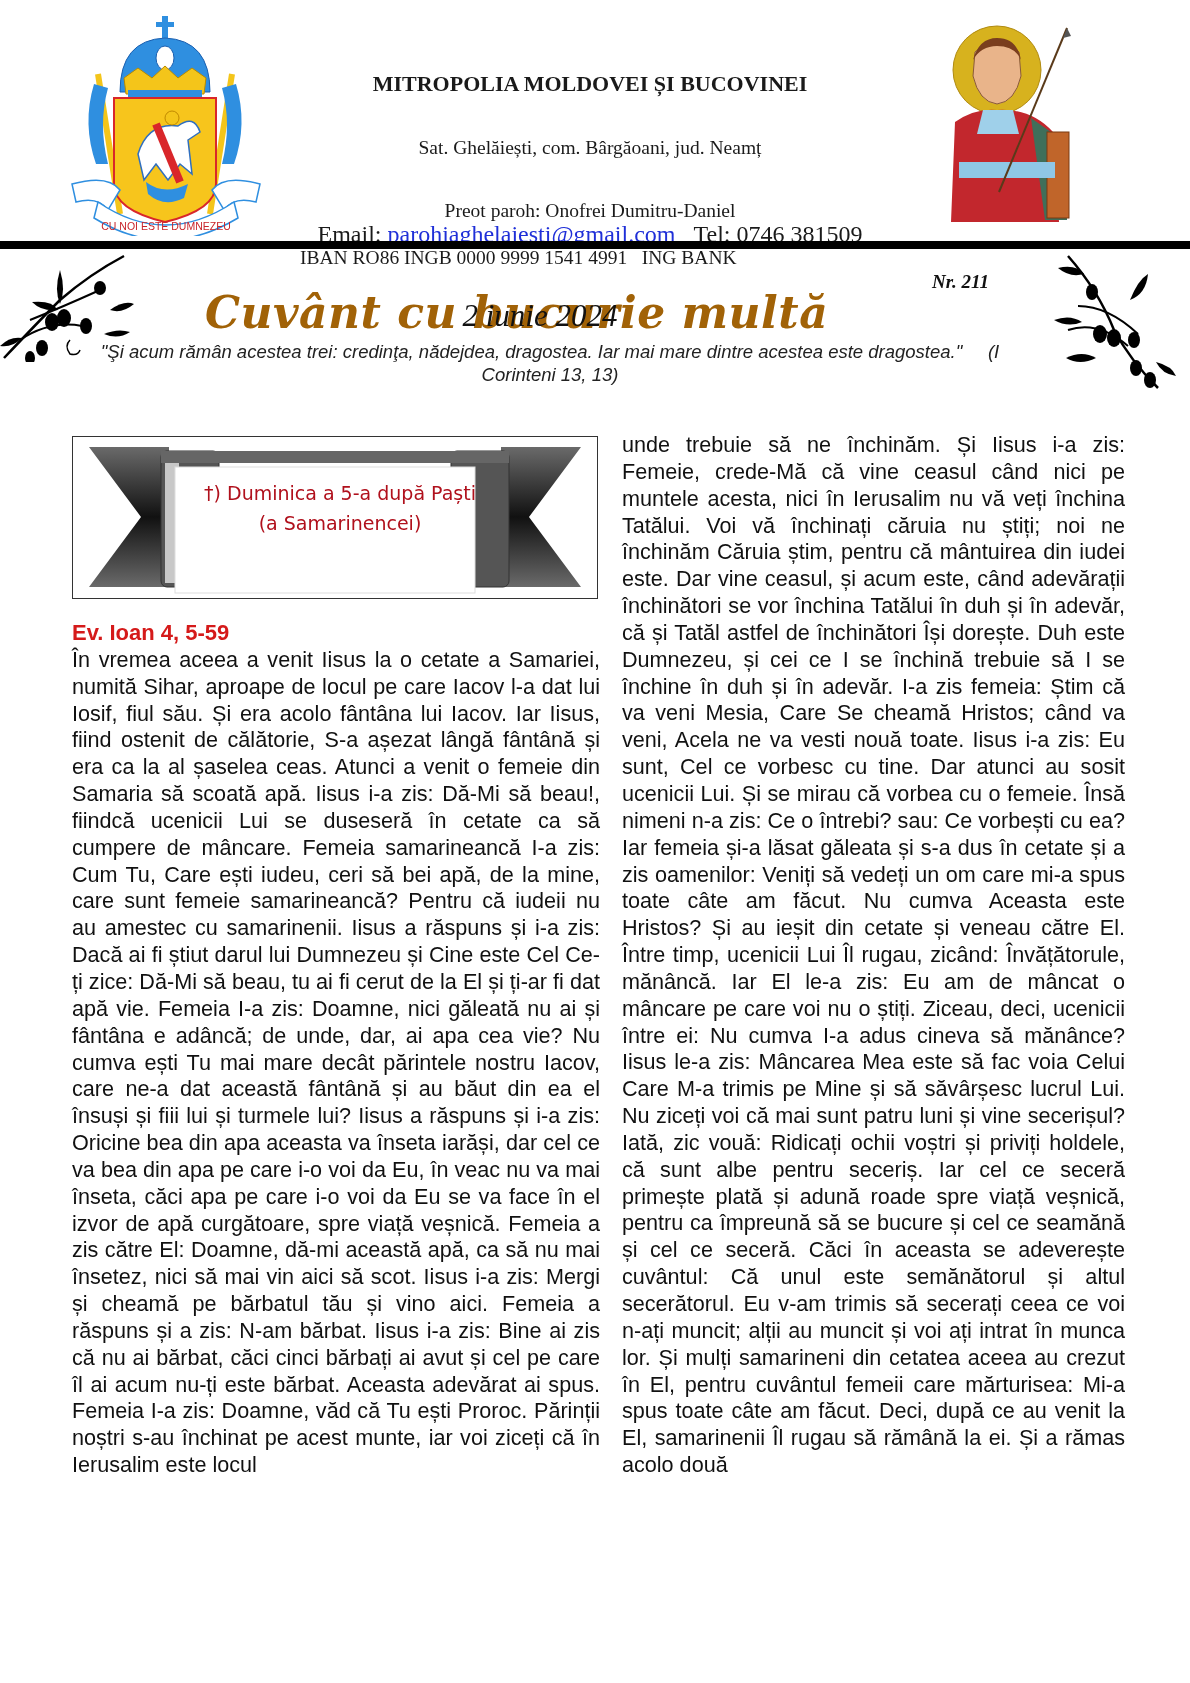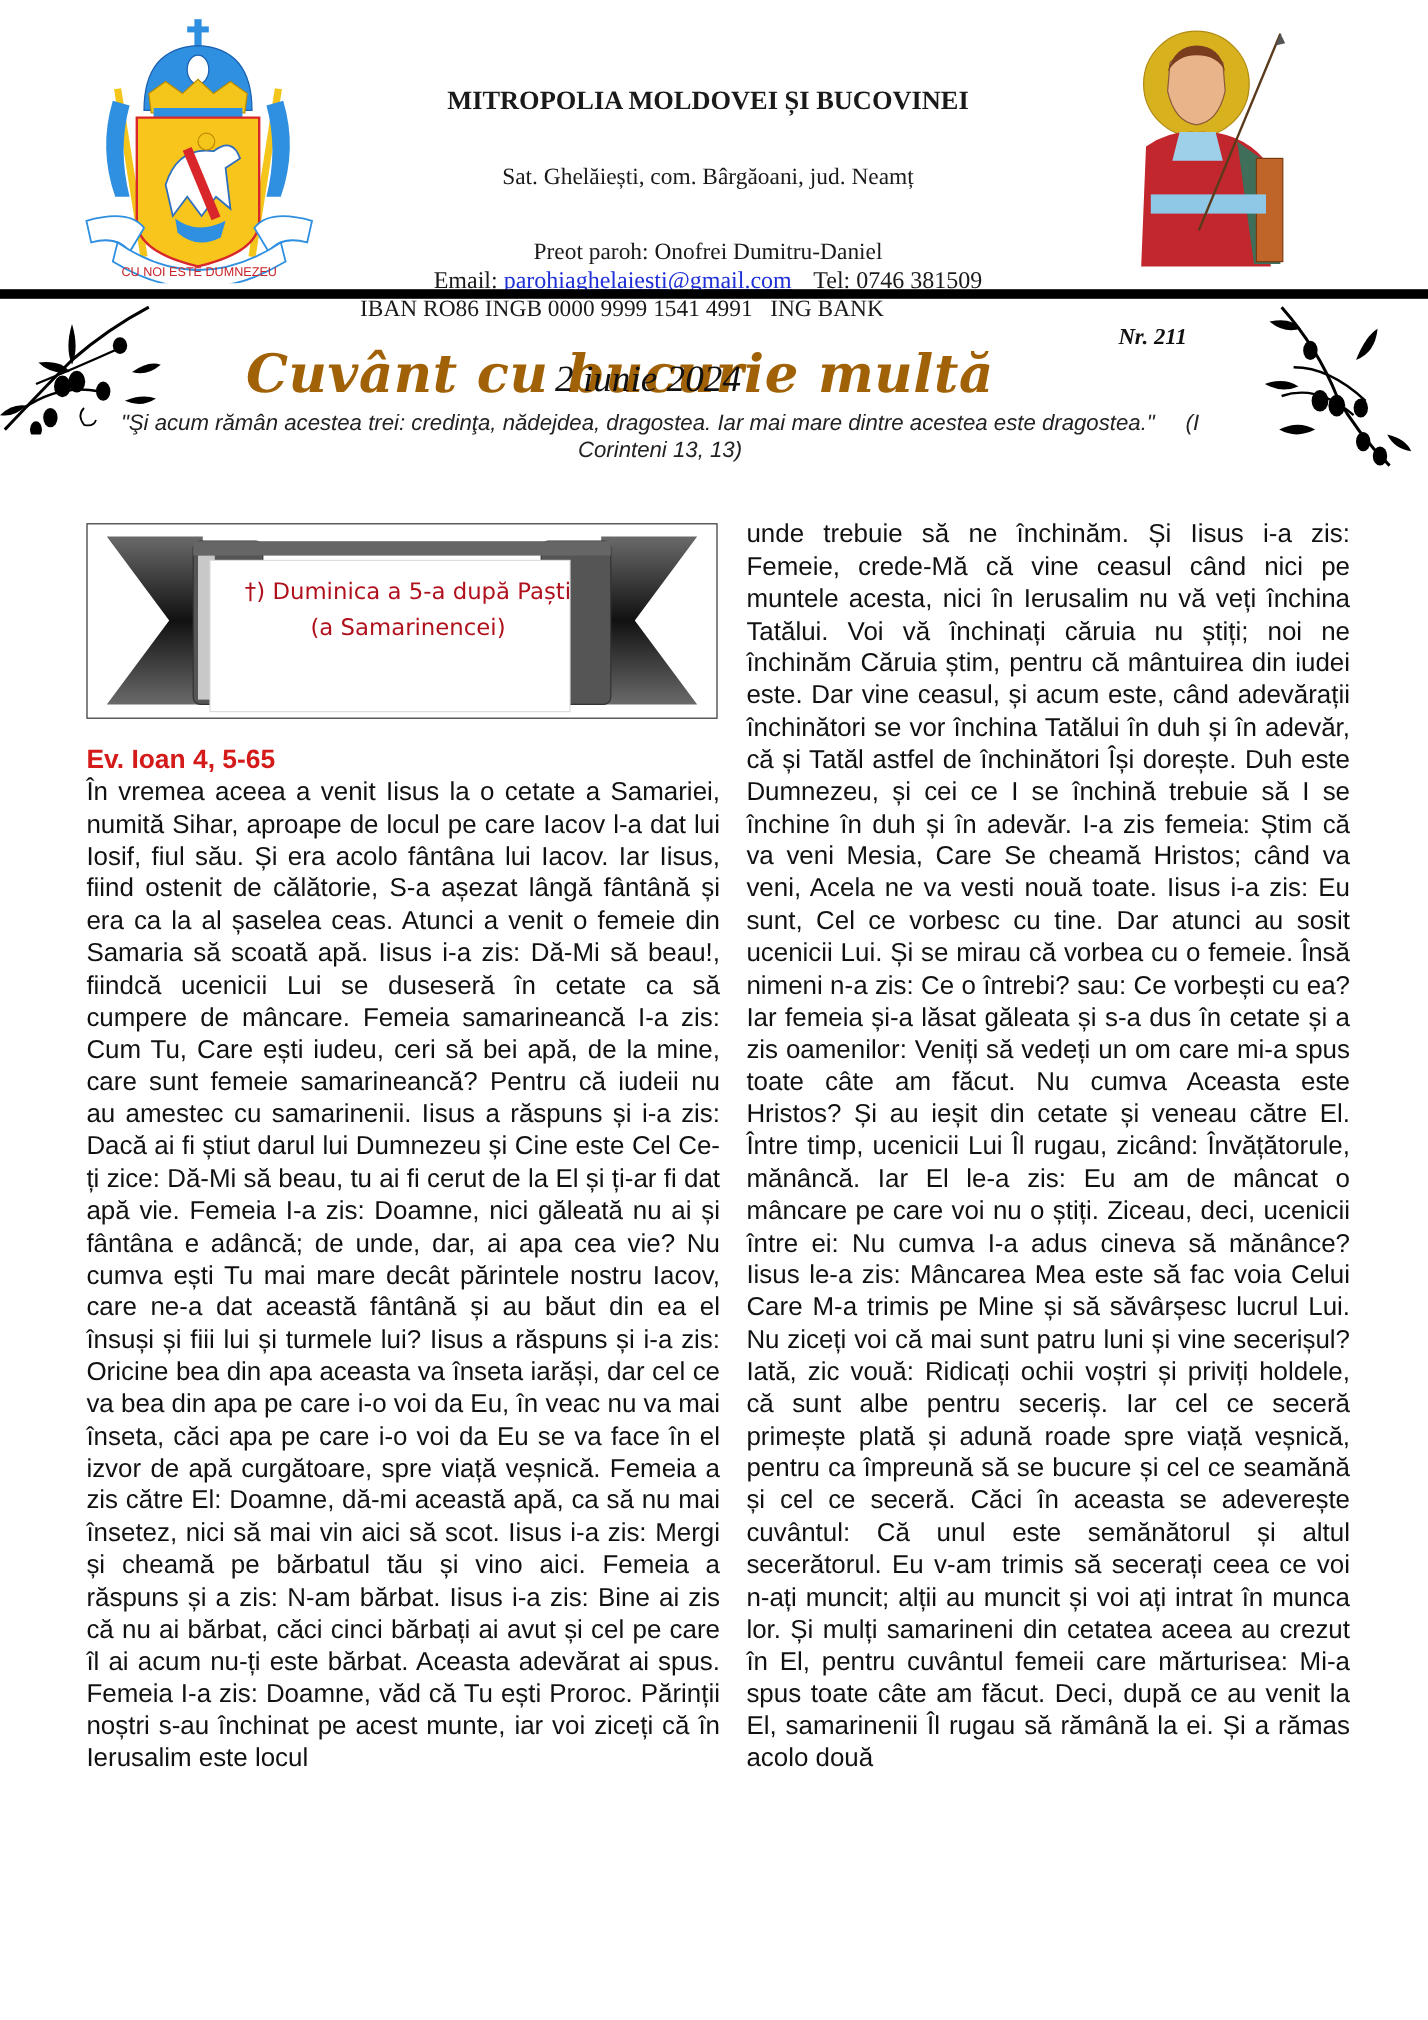--- a/index.html
+++ b/index.html
@@ -6,21 +6,21 @@
   body { width:1190px; height:1683px; position:relative; overflow:hidden; color:#111; }
   .abs { position:absolute;text-align:right; }
 
   
   .hdr-text { position:absolute; left:290px; top:72px; width:600px; text-align:center;
     font-family:"Liberation Serif", serif; color:#1a1a1a; line-height:23.5px; }
   .hdr-text .l1 { font-size:22px;font-weight:bold; }
   .hdr-text .l2 { font-size:18.5px; }
   .hdr-text .l3 { font-size:21px; }
   .hdr-text .l4, .hdr-text .l5 { font-size:19.5px;margin-top:40px; }
-  .hdr-text .l6 { font-size:20px; }
+  .hdr-text .l6 { font-size:24px; }
   .hdr-text .l7 { font-size:19.5px; text-align:left; padding-left:10px; }
   .hdr-text a { color:#1f2fd8; text-decoration:underline; }
 
   .rule { position:absolute; left:0; top:241px; width:1190px; height:8px; background:#000; }
 
   .title { position:absolute; left:205px; top:248px; width:640px; 
     font-family:"DejaVu Serif", serif; font-weight:bold; font-style:italic; font-size:44px;
     letter-spacing:0.5px; color:#a16207;margin-top:39px; }
   .issue { position:absolute; left:932px; top:271px; font-family:"Liberation Serif", serif;
     font-style:italic; font-weight:bold; font-size:19px; }
@@ -163,18 +163,18 @@
     <rect x="92" y="26" width="14" height="120" fill="#c8c8c8"></rect>
     <rect x="102" y="30" width="300" height="126" fill="#fff" stroke="#ddd"></rect>
   </svg>
 </div>
 <div class="banner-text">
   <div>†) Duminica a 5-a după Paști</div>
   <div>(a Samarinencei)</div>
 </div>
 
 <div class="col col-left">
-  <span class="ev-ref">Ev. Ioan 4, 5-65</span>
+  <span class="ev-ref">Ev. Ioan 4, 5-59</span>
   <span>În vremea aceea a venit Iisus la o cetate a Samariei, numită Sihar, aproape de locul pe care Iacov l-a dat lui Iosif, fiul său. Și era acolo fântâna lui Iacov. Iar Iisus, fiind ostenit de călătorie, S-a așezat lângă fântână și era ca la al șaselea ceas. Atunci a venit o femeie din Samaria să scoată apă. Iisus i-a zis: Dă-Mi să beau!, fiindcă ucenicii Lui se duseseră în cetate ca să cumpere de mâncare. Femeia samarineancă I-a zis: Cum Tu, Care ești iudeu, ceri să bei apă, de la mine, care sunt femeie samarineancă? Pentru că iudeii nu au amestec cu samarinenii. Iisus a răspuns și i-a zis: Dacă ai fi știut darul lui Dumnezeu și Cine este Cel Ce-ți zice: Dă-Mi să beau, tu ai fi cerut de la El și ți-ar fi dat apă vie. Femeia I-a zis: Doamne, nici găleată nu ai și fântâna e adâncă; de unde, dar, ai apa cea vie? Nu cumva ești Tu mai mare decât părintele nostru Iacov, care ne-a dat această fântână și au băut din ea el însuși și fiii lui și turmele lui? Iisus a răspuns și i-a zis: Oricine bea din apa aceasta va înseta iarăși, dar cel ce va bea din apa pe care i-o voi da Eu, în veac nu va mai înseta, căci apa pe care i-o voi da Eu se va face în el izvor de apă curgătoare, spre viață veșnică. Femeia a zis către El: Doamne, dă-mi această apă, ca să nu mai însetez, nici să mai vin aici să scot. Iisus i-a zis: Mergi și cheamă pe bărbatul tău și vino aici. Femeia a răspuns și a zis: N-am bărbat. Iisus i-a zis: Bine ai zis că nu ai bărbat, căci cinci bărbați ai avut și cel pe care îl ai acum nu-ți este bărbat. Aceasta adevărat ai spus. Femeia I-a zis: Doamne, văd că Tu ești Proroc. Părinții noștri s-au închinat pe acest munte, iar voi ziceți că în Ierusalim este locul</span>
 </div>
 <div class="col col-right">
   <span>unde trebuie să ne închinăm. Și Iisus i-a zis: Femeie, crede-Mă că vine ceasul când nici pe muntele acesta, nici în Ierusalim nu vă veți închina Tatălui. Voi vă închinați căruia nu știți; noi ne închinăm Căruia știm, pentru că mântuirea din iudei este. Dar vine ceasul, și acum este, când adevărații închinători se vor închina Tatălui în duh și în adevăr, că și Tatăl astfel de închinători Își dorește. Duh este Dumnezeu, și cei ce I se închină trebuie să I se închine în duh și în adevăr. I-a zis femeia: Știm că va veni Mesia, Care Se cheamă Hristos; când va veni, Acela ne va vesti nouă toate. Iisus i-a zis: Eu sunt, Cel ce vorbesc cu tine. Dar atunci au sosit ucenicii Lui. Și se mirau că vorbea cu o femeie. Însă nimeni n-a zis: Ce o întrebi? sau: Ce vorbești cu ea? Iar femeia și-a lăsat găleata și s-a dus în cetate și a zis oamenilor: Veniți să vedeți un om care mi-a spus toate câte am făcut. Nu cumva Aceasta este Hristos? Și au ieșit din cetate și veneau către El. Între timp, ucenicii Lui Îl rugau, zicând: Învățătorule, mănâncă. Iar El le-a zis: Eu am de mâncat o mâncare pe care voi nu o știți. Ziceau, deci, ucenicii între ei: Nu cumva I-a adus cineva să mănânce? Iisus le-a zis: Mâncarea Mea este să fac voia Celui Care M-a trimis pe Mine și să săvârșesc lucrul Lui. Nu ziceți voi că mai sunt patru luni și vine secerișul? Iată, zic vouă: Ridicați ochii voștri și priviți holdele, că sunt albe pentru seceriș. Iar cel ce seceră primește plată și adună roade spre viață veșnică, pentru ca împreună să se bucure și cel ce seamănă și cel ce seceră. Căci în aceasta se adeverește cuvântul: Că unul este semănătorul și altul secerătorul. Eu v-am trimis să secerați ceea ce voi n-ați muncit; alții au muncit și voi ați intrat în munca lor. Și mulți samarineni din cetatea aceea au crezut în El, pentru cuvântul femeii care mărturisea: Mi-a spus toate câte am făcut. Deci, după ce au venit la El, samarinenii Îl rugau să rămână la ei. Și a rămas acolo două</span>
 </div>
 
 </body></html>

